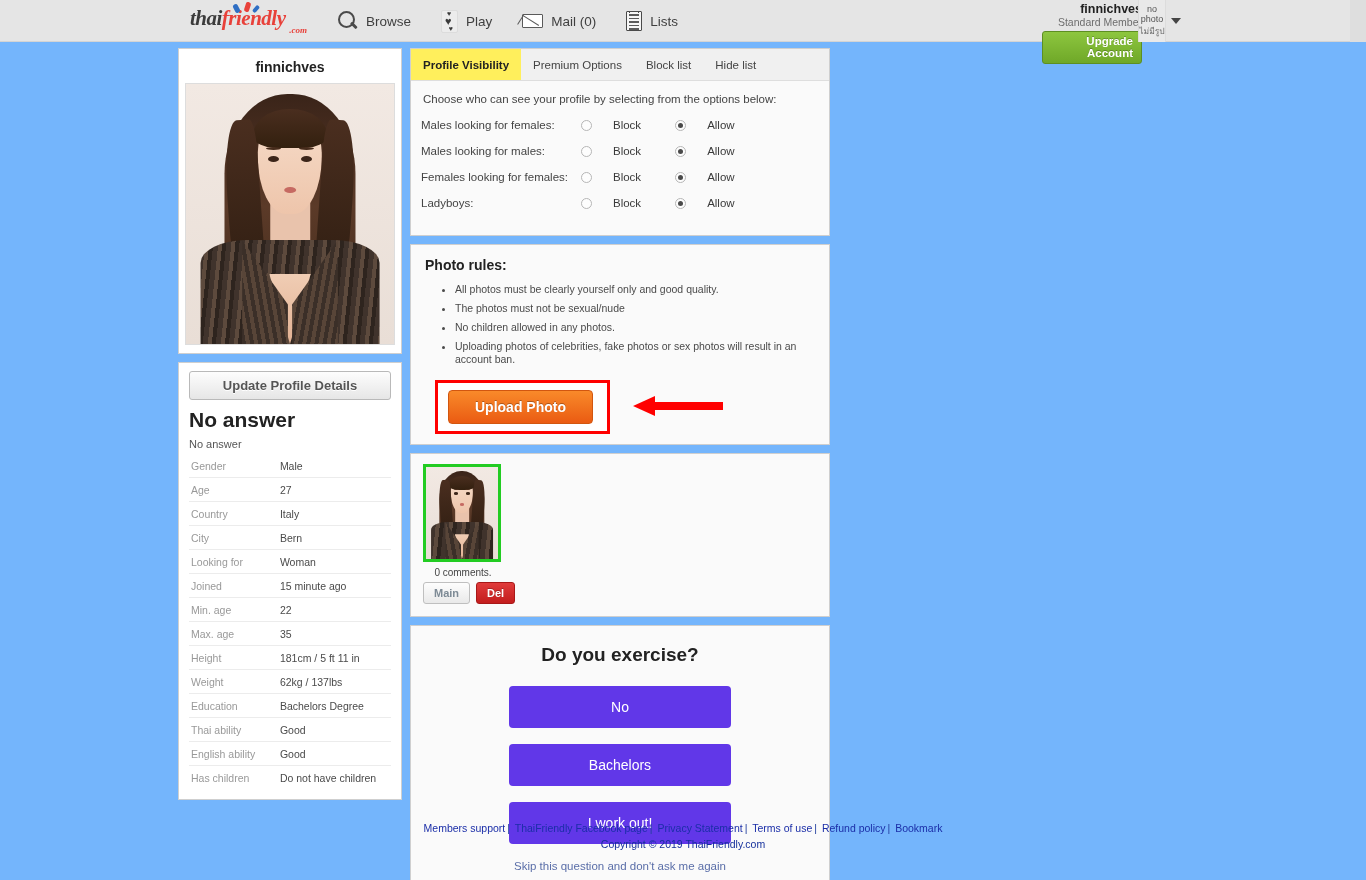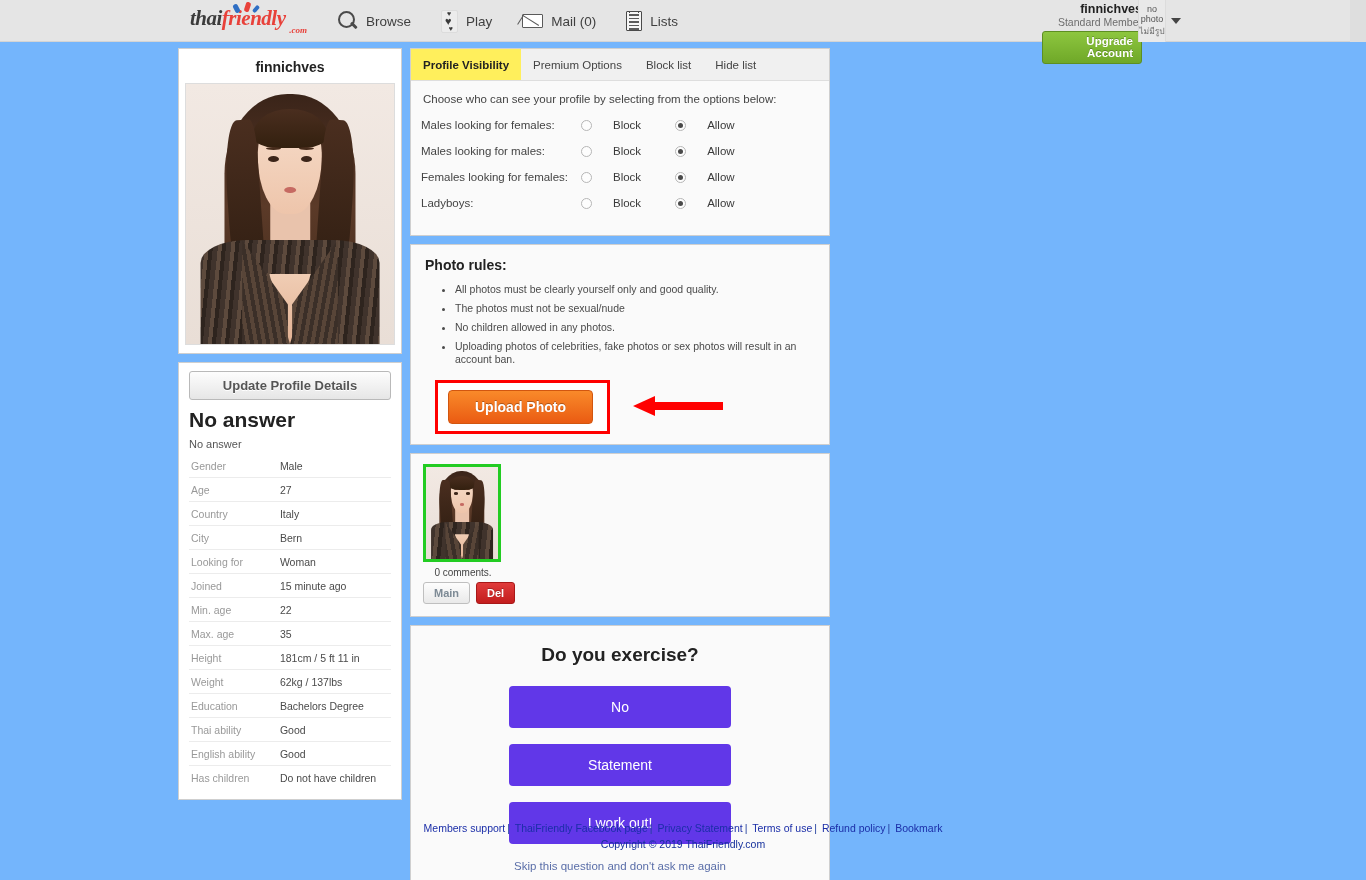--- a/index.html
+++ b/index.html
@@ -596,21 +596,21 @@
           <div class="photo-btns">
             <div class="btn-main">Main</div>
             <div class="btn-del">Del</div>
           </div>
         </div>
       </div>
 
       <div class="panel q-panel">
         <div class="q-title">Do you exercise?</div>
         <div class="q-btn">No</div>
-        <div class="q-btn">Statement</div>
+        <div class="q-btn">Bachelors</div>
         <div class="q-btn">I work out!</div>
         <div class="q-skip">Skip this question and don't ask me again</div>
       </div>
     </div>
 
     <div class="footer">
       <div class="footer-links">
         <a>Members support</a><span class="sep">|</span>
         <a>ThaiFriendly Facebook page</a><span class="sep">|</span>
         <a>Privacy Statement</a><span class="sep">|</span>

